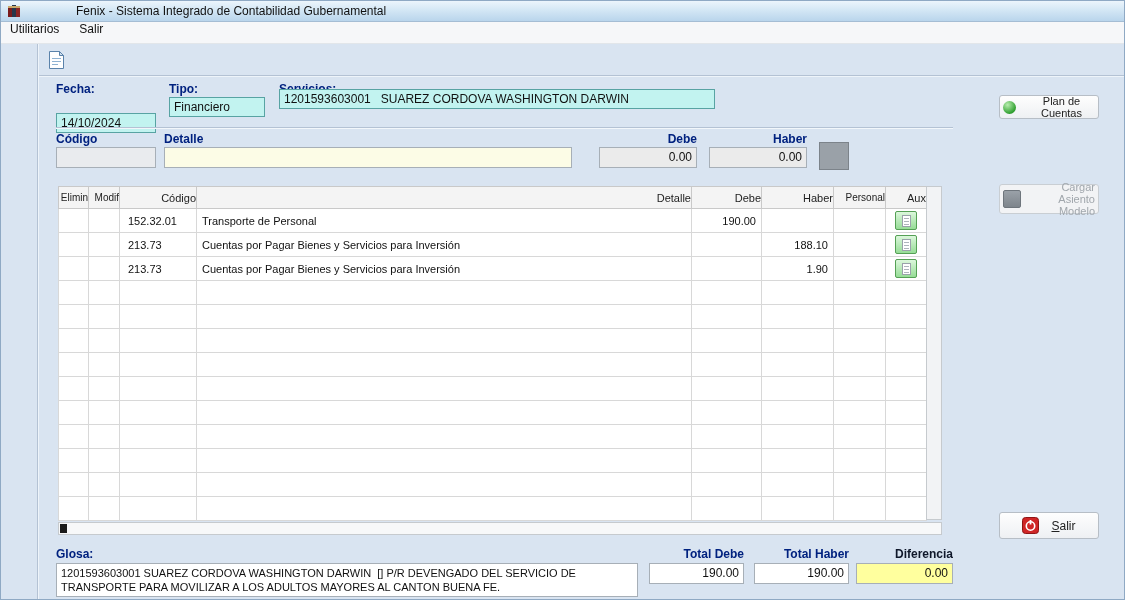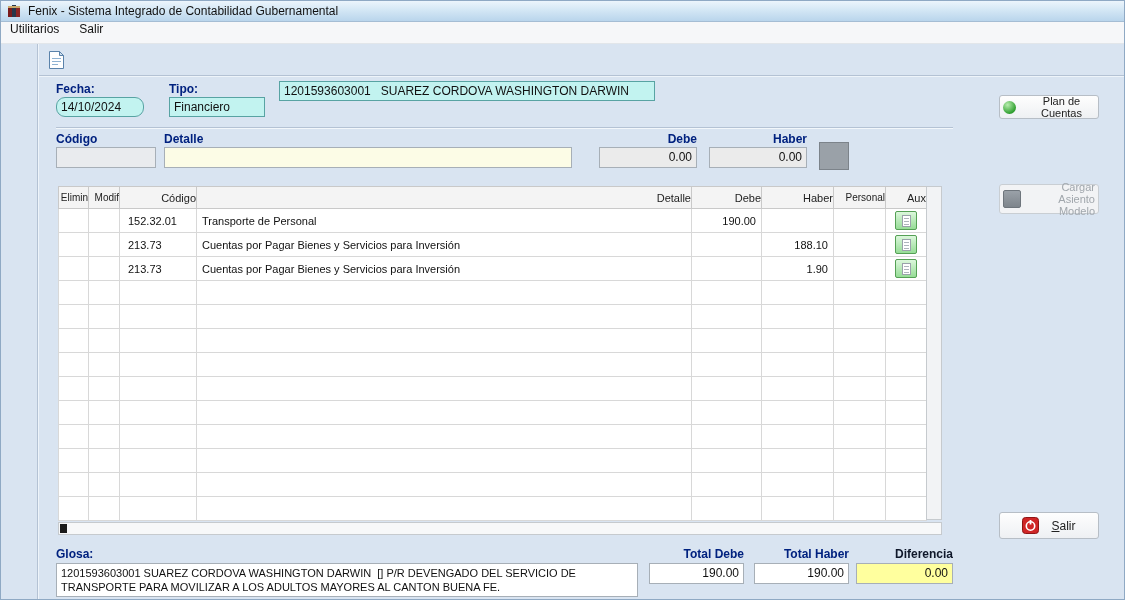--- a/index.html
+++ b/index.html
@@ -4,21 +4,21 @@
 <style>
   * { margin:0; padding:0; box-sizing:border-box; }
   html,body { width:1125px; height:600px; }
   body { font-family:"Liberation Sans", sans-serif; }
 
   .app { position:relative; width:1125px; height:600px; background:#d9e4f1; overflow:hidden; border:1px solid #8fa9c4; }
 
   
   .titlebar { position:absolute; left:0; top:0; width:1125px; height:21px;
     background:linear-gradient(180deg,#ecf5fc 0%,#d4e7f5 45%,#b9d5ec 100%);
-    border-bottom:1px solid #a5bdd4; display:flex; align-items:center; padding-left:5px; }
+    border-bottom:1px solid #a5bdd4; display:flex; align-items:center; padding-left:5px;gap:48px; }
   .title-text { font-size:12px; color:#111; margin-left:6px; white-space:pre; }
   .app-icon { width:16px; height:16px; display:inline-block; flex:0 0 auto; }
 
   
   .menubar { position:absolute; left:0; top:21px; width:1125px; height:22px; background:#f6f7f9;
     border-bottom:1px solid #e2e6ea; display:flex; align-items:flex-start; gap:20px; padding-left:9px; }
   .menu-item { font-size:12px; color:#111; cursor:default; }
 
   
   .v-divider { position:absolute; left:36px; top:43px; width:2px; height:557px;
@@ -116,23 +116,23 @@
       <path d="M11.5 1.5 v4 h4 z" fill="#cfe0ef" stroke="#5a82aa" stroke-width="1"></path>
       <rect x="4" y="8" width="9" height="1" fill="#8fb2d2"></rect>
       <rect x="4" y="11" width="9" height="1" fill="#8fb2d2"></rect>
       <rect x="4" y="14" width="6" height="1" fill="#8fb2d2"></rect>
     </svg>
   </button>
 
   <span class="lbl" style="left:55px; top:81px;">Fecha:</span>
   <span class="lbl" style="left:168px; top:81px;">Tipo:</span>
   <span class="lbl" style="left:278px; top:81px;">Servicios:</span>
-  <div class="field" style="left:55px; top:96px; width:88px;border-radius:9px;">14/10/2024</div>
+  <div class="field" style="left:55px; top:112px; width:100px;">14/10/2024</div>
   <div class="field" style="left:168px; top:96px; width:96px;">Financiero</div>
-  <div class="field" style="left:278px; top:80px; width:376px;">1201593603001   SUAREZ CORDOVA WASHINGTON DARWIN</div>
+  <div class="field" style="left:278px; top:88px; width:436px;">1201593603001   SUAREZ CORDOVA WASHINGTON DARWIN</div>
 
   <div class="sep-line"></div>
 
   <span class="lbl" style="left:55px; top:131px;">Código</span>
   <span class="lbl" style="left:163px; top:131px;">Detalle</span>
   <span class="lbl right" style="left:598px; top:131px; width:98px;">Debe</span>
   <span class="lbl right" style="left:708px; top:131px; width:98px;">Haber</span>
   <div class="field entry" style="left:55px; top:146px; width:100px; height:21px;"></div>
   <div class="field yellow" style="left:163px; top:146px; width:408px; height:21px;"></div>
   <div class="field num" style="left:598px; top:146px; width:98px; height:21px;">0.00</div>

